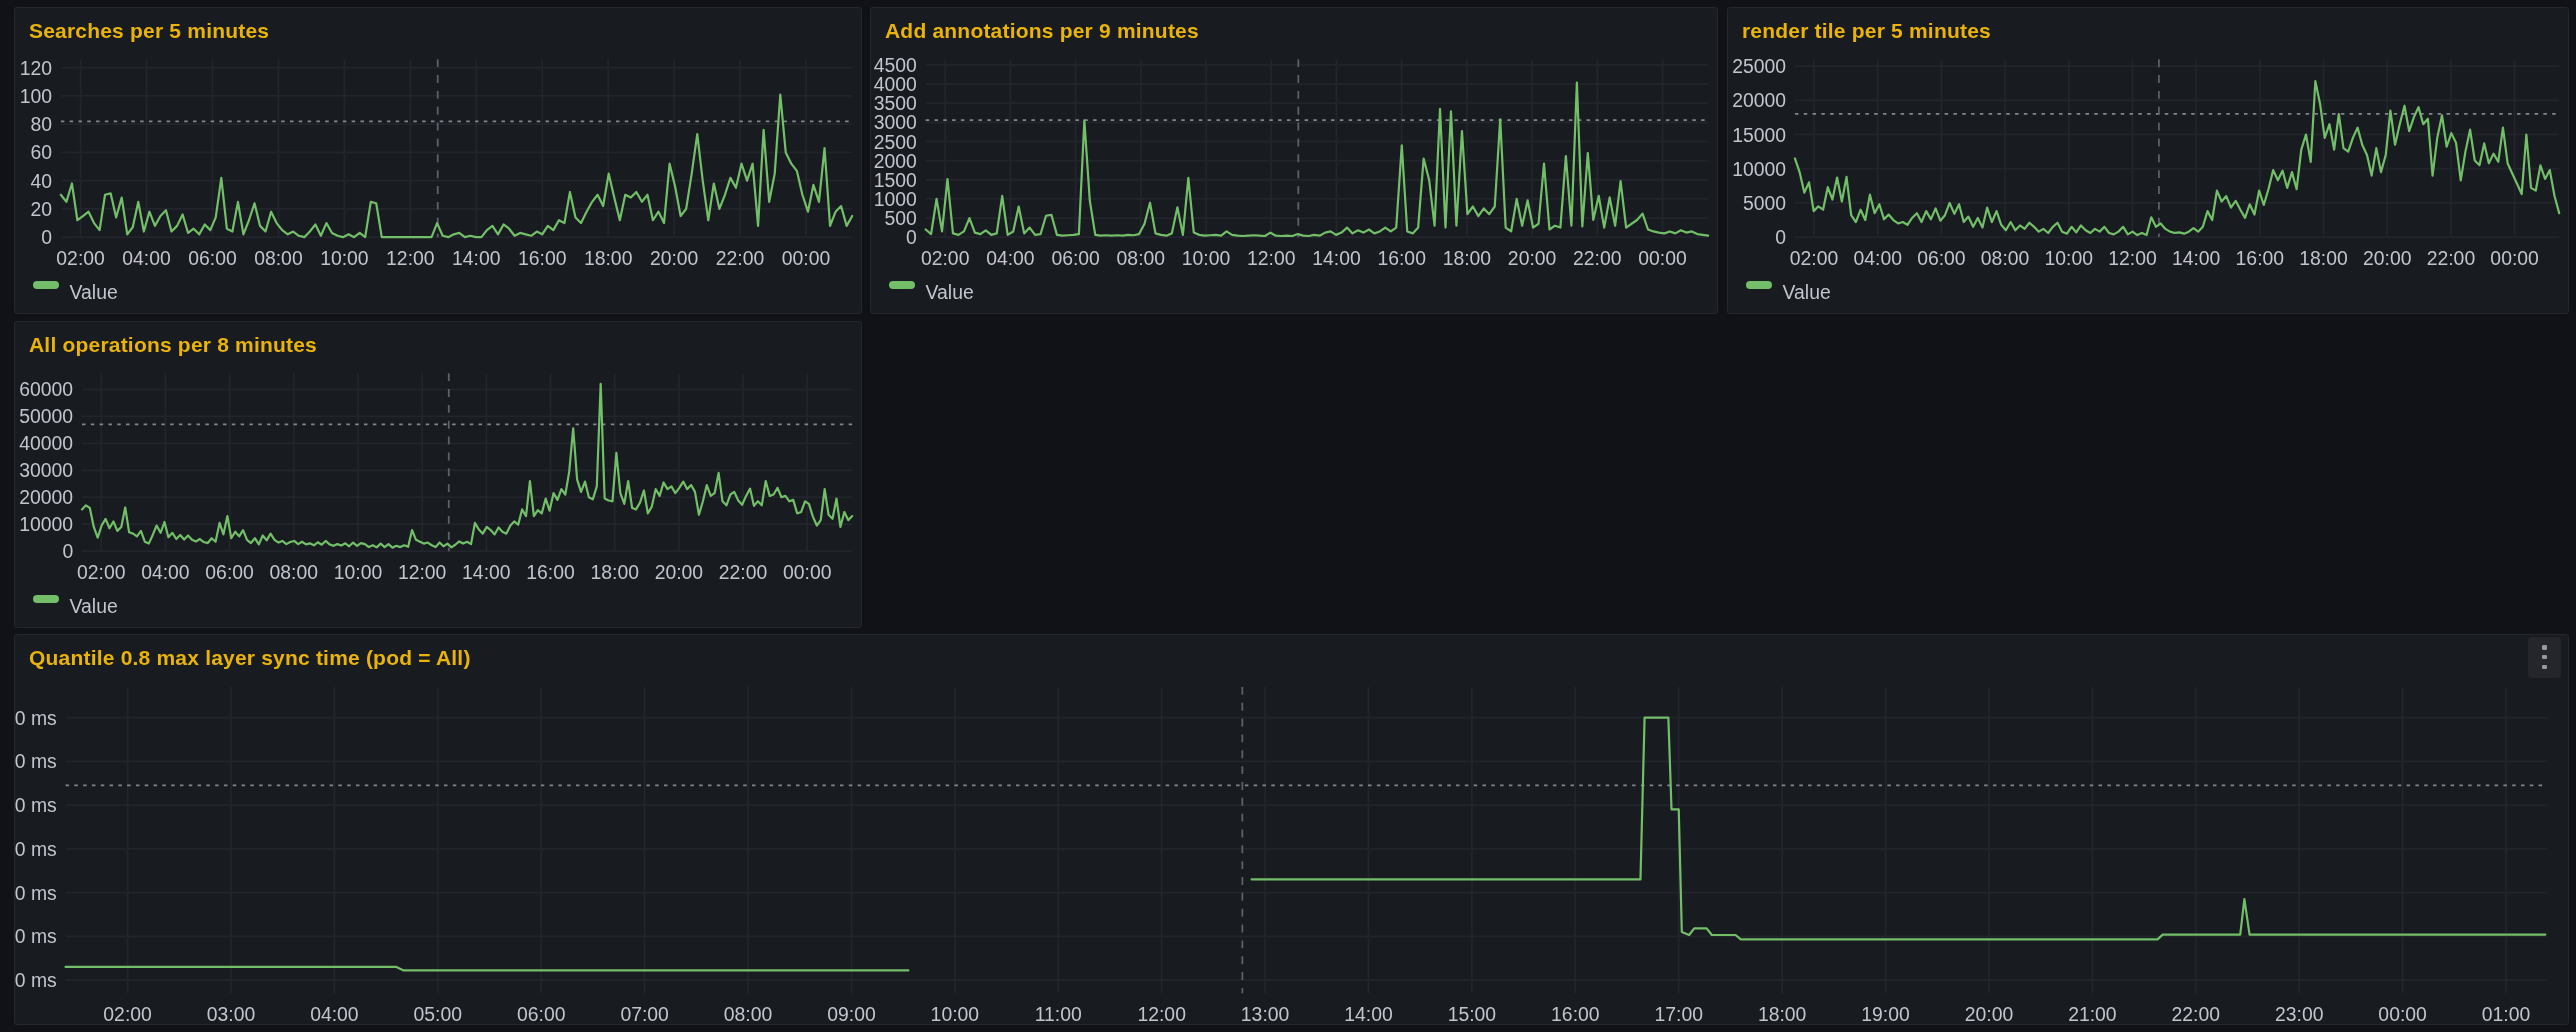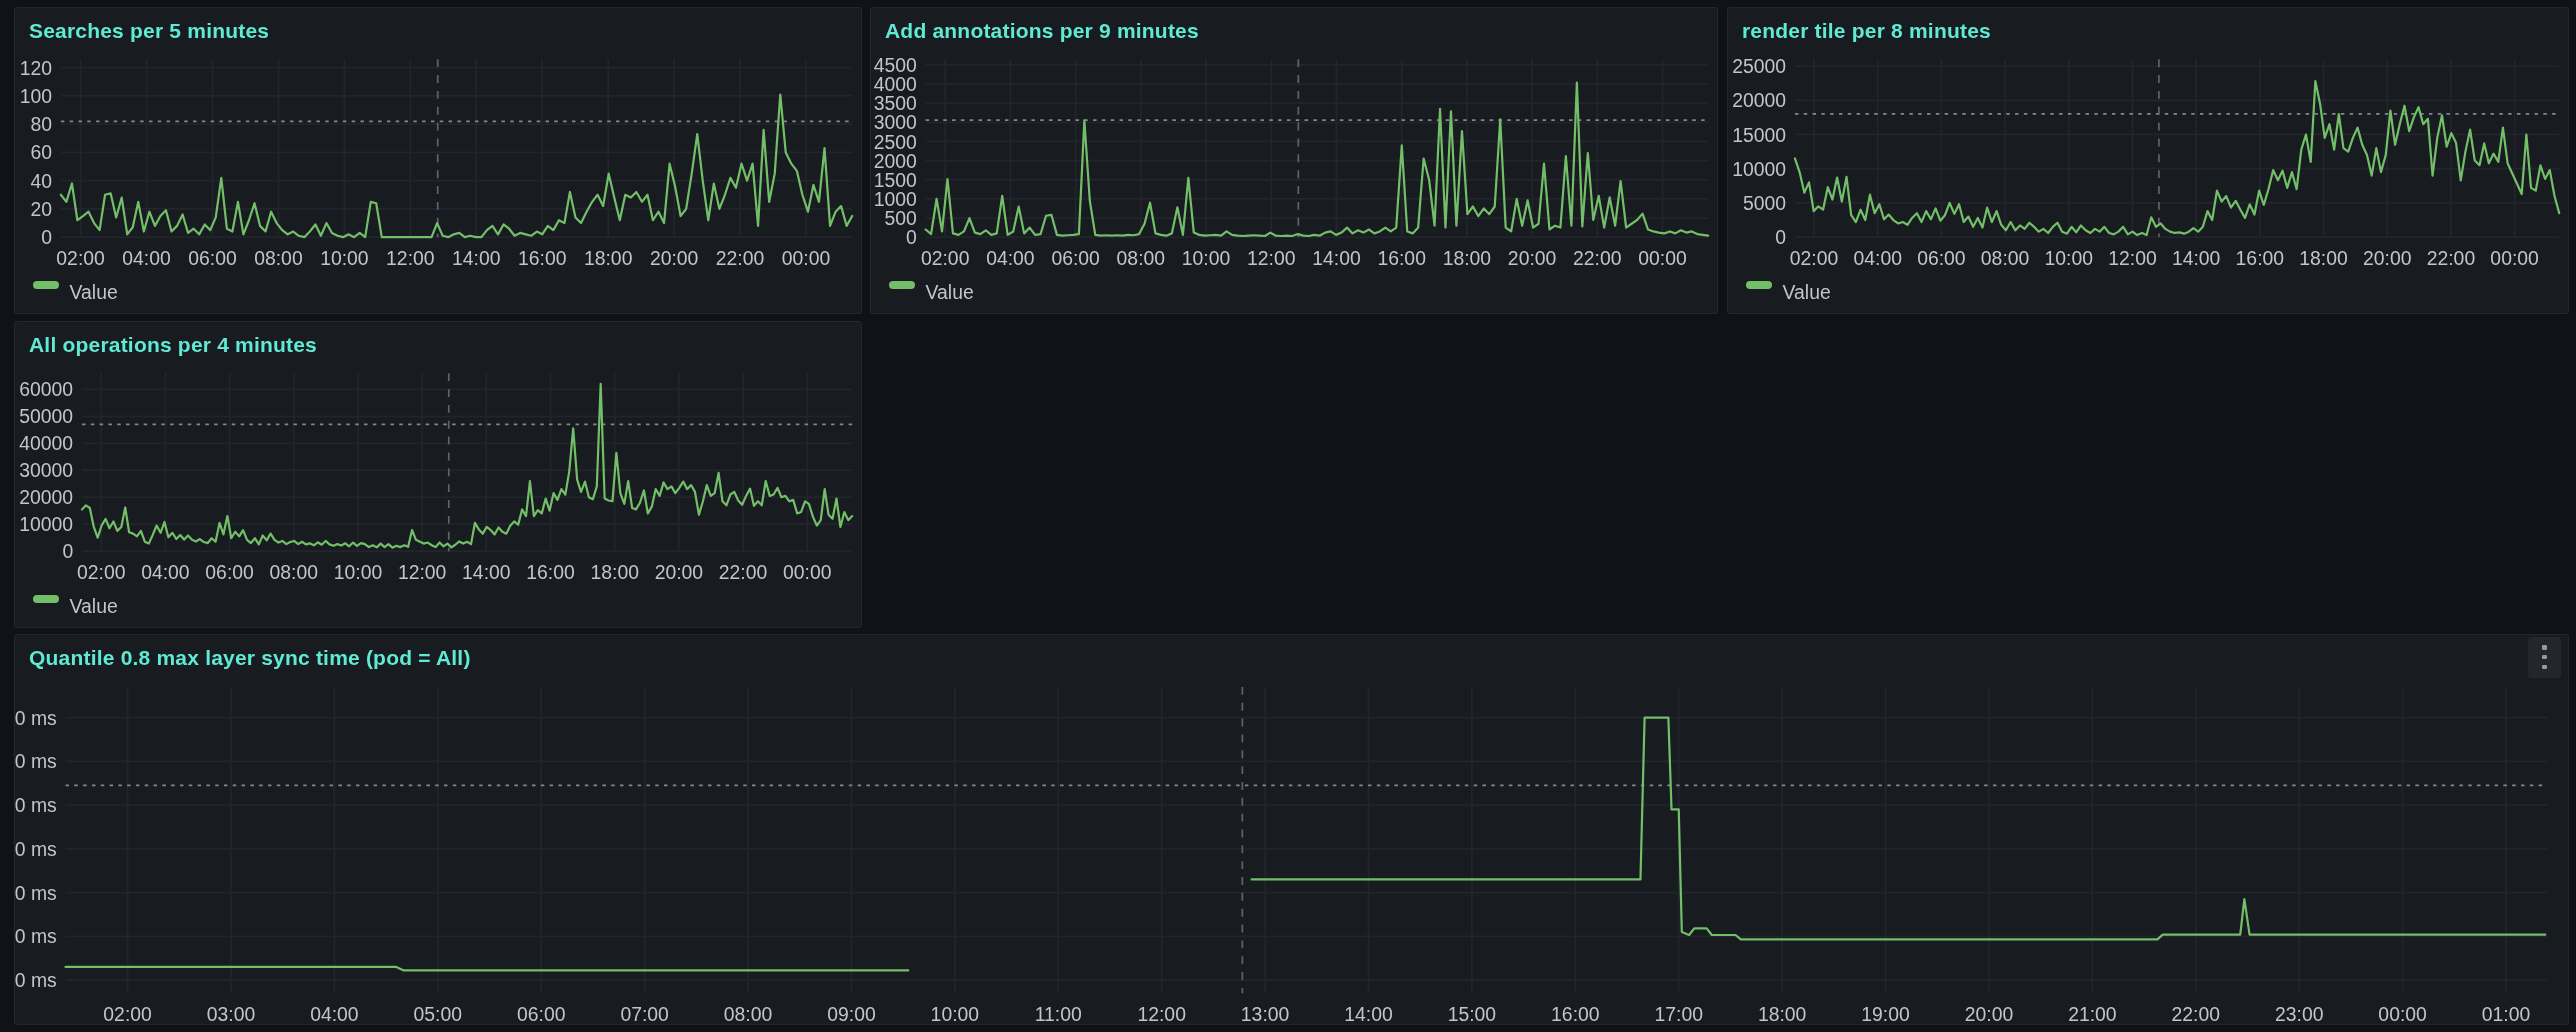--- a/index.html
+++ b/index.html
@@ -15,21 +15,21 @@
     border:0.9px solid #25272e;
     border-radius:2.6px;
     box-sizing:border-box;
   }
   .panel-title{
     margin:0;
     padding:10.6px 0 0 14px;
     font-size:21px;
     font-weight:600;
     letter-spacing:0.2px;
-    color:#5eead4;
+    color:#eab308;
     white-space:nowrap;
   }
   .chart{position:absolute;left:0;top:0;width:100%;height:100%;}
   .chart text{
     font-family:"Liberation Sans","DejaVu Sans",sans-serif;
     font-size:22px;
     fill:#c3c4ce;
   }
   .legend{
     position:absolute;left:17.6px;bottom:8.8px;
@@ -197,21 +197,21 @@
         <line x1="76" y1="143.46153846153845" x2="944" y2="143.46153846153845" stroke="#23252c" stroke-width="2"></line>
         <text x="66" y="151.46153846153845" text-anchor="end">15000</text>
         <line x1="76" y1="104.61538461538461" x2="944" y2="104.61538461538461" stroke="#23252c" stroke-width="2"></line>
         <text x="66" y="112.61538461538461" text-anchor="end">20000</text>
         <line x1="76" y1="65.76923076923077" x2="944" y2="65.76923076923077" stroke="#23252c" stroke-width="2"></line>
         <text x="66" y="73.76923076923077" text-anchor="end">25000</text>
         <line x1="76" y1="120.15384615384616" x2="944" y2="120.15384615384616" stroke="#83868e" stroke-width="2" stroke-dasharray="4 6"></line>
         <line x1="489.385" y1="58" x2="489.385" y2="260" stroke="#5d616b" stroke-width="2" stroke-dasharray="9 9"></line>
         <polyline points="76.0,170.7 81.3,186.2 86.7,209.5 92.0,197.8 97.3,230.5 102.6,225.0 108.0,228.9 113.3,203.3 118.6,217.3 123.9,192.4 129.3,219.6 134.6,191.6 139.9,235.1 145.2,242.9 150.6,228.9 155.9,240.6 161.2,211.8 166.5,232.8 171.9,222.7 177.2,239.8 182.5,234.4 187.8,240.6 193.2,244.5 198.5,242.9 203.8,246.0 209.1,238.2 214.5,232.8 219.8,242.9 225.1,230.5 230.4,239.8 235.8,227.4 241.1,241.4 246.4,235.1 251.7,221.2 257.1,233.6 262.4,222.7 267.7,242.9 273.0,236.7 278.4,248.3 283.7,238.2 289.0,249.1 294.3,226.6 299.7,242.9 305.0,230.5 310.3,246.0 315.6,252.2 321.0,242.9 326.3,252.2 331.6,246.8 336.9,250.7 342.3,243.7 347.6,248.3 352.9,253.8 358.2,250.7 363.6,255.3 368.9,248.3 374.2,243.7 379.5,253.8 384.9,256.1 390.2,248.3 395.5,254.6 400.8,246.8 406.2,252.2 411.5,255.3 416.8,250.7 422.1,253.8 427.5,248.3 432.8,255.3 438.1,256.9 443.4,253.8 448.8,248.3 454.1,256.9 459.4,253.8 464.7,257.7 470.1,255.3 475.4,257.7 480.7,237.5 486.0,248.3 491.4,244.5 496.7,250.7 502.0,253.8 507.3,255.3 512.7,254.6 518.0,256.1 523.3,253.8 528.6,249.9 534.0,253.8 539.3,248.3 544.6,230.5 549.9,240.6 555.3,207.2 560.6,219.6 565.9,213.4 571.2,226.6 576.6,218.8 581.9,228.9 587.2,238.2 592.5,222.7 597.9,234.4 603.2,207.2 608.5,223.5 613.8,205.6 619.2,183.9 624.5,195.5 629.8,184.6 635.1,204.1 640.5,186.2 645.8,205.6 651.1,160.6 656.4,143.5 661.8,174.5 667.1,82.9 672.4,108.5 677.7,147.3 683.1,131.8 688.4,160.6 693.7,120.2 699.0,159.0 704.4,162.9 709.7,147.3 715.0,135.7 720.3,155.1 725.7,166.8 731.0,190.1 736.3,159.0 741.6,186.2 747.0,166.8 752.3,116.3 757.6,155.1 762.9,131.8 768.3,110.8 773.6,139.6 778.9,124.0 784.2,112.4 789.6,131.8 794.9,125.6 800.2,190.1 805.5,147.3 810.9,121.7 816.2,157.4 821.5,141.9 826.8,152.8 832.2,195.5 837.5,162.9 842.8,138.0 848.1,173.0 853.5,178.4 858.8,153.6 864.1,176.1 869.4,165.2 874.8,174.5 880.1,135.7 885.4,176.1 890.7,187.7 896.1,199.4 901.4,211.1 906.7,143.5 912.0,204.1 917.4,207.2 922.7,178.4 928.0,194.0 933.3,183.9 938.7,213.4 944.0,232.8" fill="none" stroke="#73bf69" stroke-width="2.5" stroke-linejoin="round" stroke-linecap="round"></polyline>
       </svg>
-    <h2 class="panel-title">render tile per 8 minutes</h2>
+    <h2 class="panel-title">render tile per 5 minutes</h2>
     <div class="legend">
       <span class="pill" style="background: rgb(115, 191, 105);"></span>
       <span class="legend-label">Value</span>
     </div>
   </section>
 
   <section class="panel" style="left:14px;top:321px;width:848px;height:307px;">
     <svg class="chart" viewBox="0 0 960 346">
         <line x1="97.85000000000001" y1="58" x2="97.85000000000001" y2="260" stroke="#23252c" stroke-width="2"></line>
         <text x="97.85000000000001" y="292" text-anchor="middle">02:00</text>
@@ -248,21 +248,21 @@
         <line x1="76" y1="137.57575757575756" x2="950" y2="137.57575757575756" stroke="#23252c" stroke-width="2"></line>
         <text x="66" y="145.57575757575756" text-anchor="end">40000</text>
         <line x1="76" y1="106.96969696969697" x2="950" y2="106.96969696969697" stroke="#23252c" stroke-width="2"></line>
         <text x="66" y="114.96969696969697" text-anchor="end">50000</text>
         <line x1="76" y1="76.36363636363637" x2="950" y2="76.36363636363637" stroke="#23252c" stroke-width="2"></line>
         <text x="66" y="84.36363636363637" text-anchor="end">60000</text>
         <line x1="76" y1="116.15151515151516" x2="950" y2="116.15151515151516" stroke="#83868e" stroke-width="2" stroke-dasharray="4 6"></line>
         <line x1="492.2425" y1="58" x2="492.2425" y2="260" stroke="#5d616b" stroke-width="2" stroke-dasharray="9 9"></line>
         <polyline points="76.0,212.6 80.5,208.0 84.9,211.0 89.4,232.5 93.8,244.7 98.3,230.9 102.8,223.3 107.2,234.0 111.7,226.3 116.1,237.0 120.6,232.5 125.1,210.4 129.5,238.6 134.0,240.1 138.4,243.2 142.9,237.0 147.3,249.3 151.8,251.4 156.3,241.6 160.7,230.9 165.2,239.2 169.6,226.9 174.1,244.1 178.6,239.2 183.0,246.2 187.5,241.6 191.9,246.8 196.4,242.2 200.9,247.1 205.3,249.0 209.8,246.2 214.2,249.6 218.7,250.8 223.2,245.3 227.6,249.3 232.1,227.9 236.5,241.0 241.0,220.2 245.4,245.3 249.9,238.0 254.4,243.2 258.8,236.1 263.3,247.1 267.7,250.8 272.2,245.3 276.7,252.3 281.1,242.2 285.6,247.8 290.0,240.1 294.5,247.1 299.0,250.2 303.4,248.4 307.9,252.0 312.3,249.6 316.8,248.4 321.3,252.0 325.7,249.3 330.2,252.3 334.6,251.1 339.1,253.3 343.6,249.9 348.0,252.7 352.5,248.4 356.9,252.3 361.4,253.9 365.8,252.0 370.3,253.6 374.8,251.1 379.2,254.5 383.7,250.2 388.1,253.9 392.6,250.8 397.1,252.0 401.5,255.4 406.0,253.3 410.4,255.7 414.9,251.4 419.4,255.4 423.8,252.0 428.3,256.0 432.7,253.9 437.2,255.4 441.7,253.3 446.1,255.1 450.6,236.1 455.0,247.1 459.5,249.3 463.9,251.4 468.4,250.2 472.9,253.3 477.3,255.4 481.8,250.2 486.2,254.5 490.7,251.4 495.2,255.7 499.6,252.7 504.1,249.0 508.5,251.4 513.0,249.3 517.5,252.0 521.9,227.9 526.4,235.5 530.8,240.1 535.3,232.5 539.8,236.1 544.2,241.0 548.7,233.1 553.1,238.0 557.6,240.1 562.1,230.9 566.5,226.3 571.0,230.0 575.4,212.6 579.9,220.2 584.3,180.4 588.8,220.2 593.3,213.5 597.7,217.2 602.2,200.3 606.6,214.1 611.1,194.2 615.6,201.8 620.0,189.6 624.5,195.7 628.9,169.7 633.4,120.7 637.9,178.9 642.3,192.7 646.8,181.0 651.2,198.8 655.7,201.2 660.2,186.5 664.6,70.2 669.1,200.3 673.5,202.5 678.0,203.4 682.4,148.3 686.9,194.2 691.4,206.4 695.8,180.4 700.3,211.0 704.7,212.6 709.2,204.9 713.7,191.1 718.1,217.2 722.6,209.5 727.0,189.6 731.5,197.3 736.0,182.0 740.4,189.6 744.9,186.5 749.3,194.2 753.8,188.1 758.3,181.0 762.7,189.6 767.2,185.0 771.6,192.7 776.1,218.7 780.6,203.4 785.0,185.0 789.5,197.3 793.9,194.2 798.4,171.2 802.8,203.4 807.3,208.0 811.8,195.7 816.2,192.7 820.7,202.5 825.1,207.4 829.6,197.3 834.1,189.0 838.5,208.6 843.0,203.4 847.4,208.0 851.9,180.4 856.4,197.3 860.8,195.7 865.3,188.1 869.7,198.8 874.2,197.3 878.7,203.4 883.1,201.8 887.6,217.2 892.0,215.6 896.5,203.4 900.9,206.4 905.4,220.8 909.9,230.9 914.3,224.8 918.8,189.6 923.2,218.7 927.7,223.3 932.2,200.3 936.6,232.5 941.1,215.6 945.5,224.8 950.0,220.2" fill="none" stroke="#73bf69" stroke-width="2.5" stroke-linejoin="round" stroke-linecap="round"></polyline>
       </svg>
-    <h2 class="panel-title">All operations per 4 minutes</h2>
+    <h2 class="panel-title">All operations per 8 minutes</h2>
     <div class="legend">
       <span class="pill" style="background: rgb(115, 191, 105);"></span>
       <span class="legend-label">Value</span>
     </div>
   </section>
 
   <section class="panel" style="left:14px;top:634px;width:2555px;height:391px;">
     <svg class="chart" viewBox="0 0 2898 442">
         <line x1="126.50000000000001" y1="59" x2="126.50000000000001" y2="407" stroke="#23252c" stroke-width="2"></line>
         <text x="126.50000000000001" y="439" text-anchor="middle">02:00</text>

